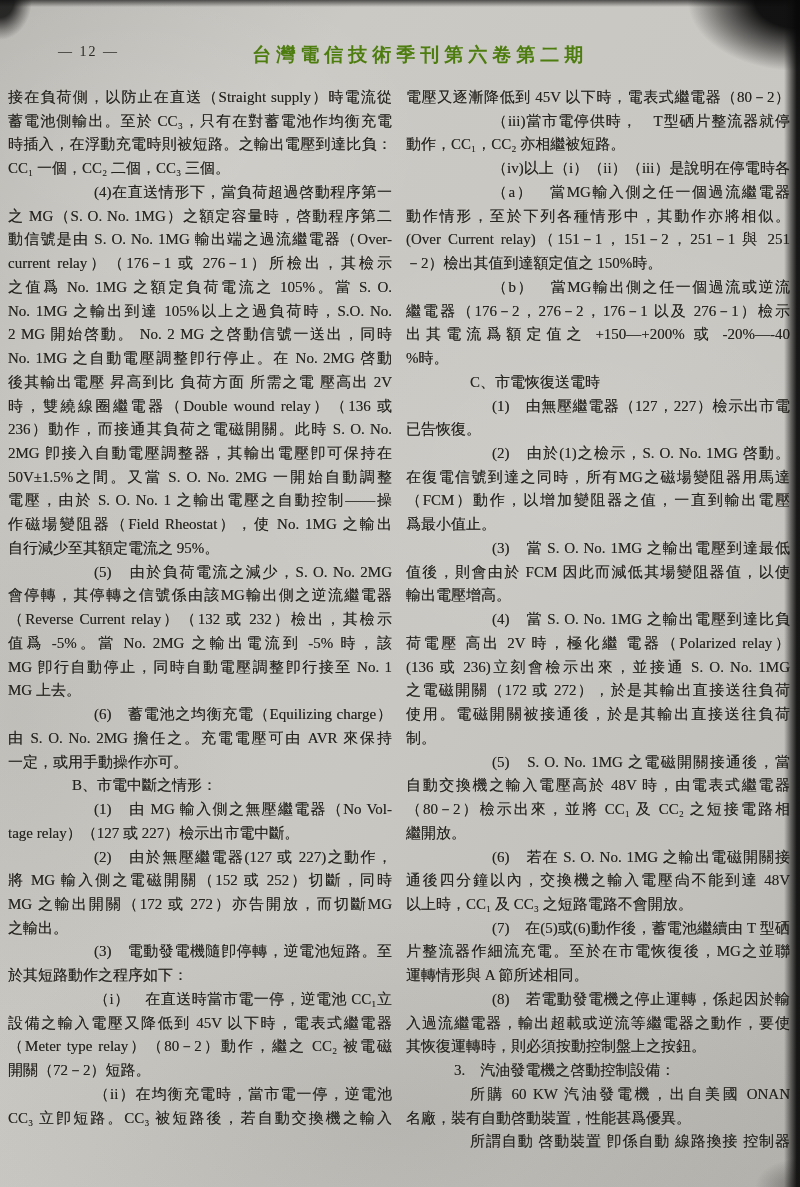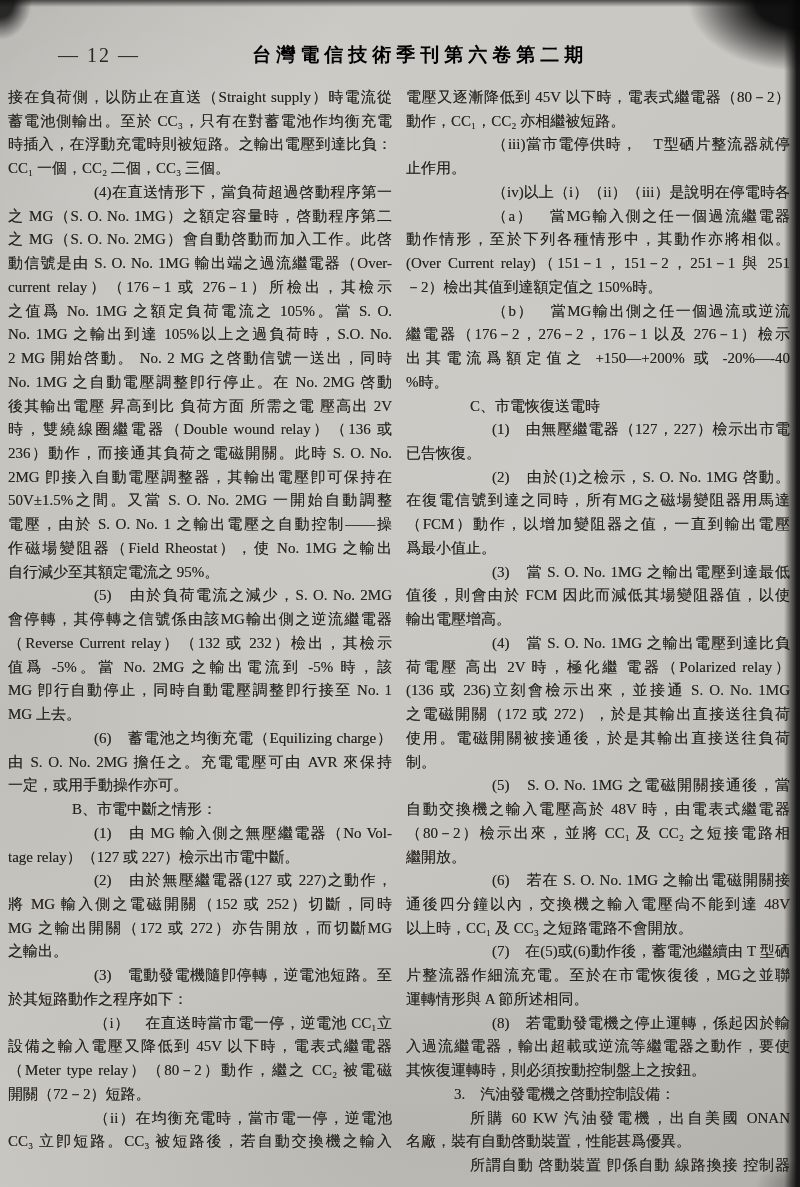--- a/index.html
+++ b/index.html
@@ -16,25 +16,25 @@
     content:"";position:absolute;inset:0;pointer-events:none;
     background:
       radial-gradient(ellipse 420px 260px at 18% 12%, rgba(255,255,255,.10), transparent 70%),
       radial-gradient(ellipse 500px 380px at 72% 40%, rgba(255,255,255,.08), transparent 70%),
       radial-gradient(ellipse 600px 300px at 50% 95%, rgba(70,68,64,.10), transparent 75%),
       radial-gradient(ellipse 300px 500px at 2% 60%, rgba(70,68,64,.08), transparent 75%);
   }
   .hdr{position:absolute;top:40px;left:0;width:100%;height:34px;}
   .pagenum{
     position:absolute;left:58px;top:4px;
-    font-size:20px;letter-spacing:2px;color:#2a2823;
+    font-size:14px;letter-spacing:2px;color:#2a2823;
   }
   .jtitle{
     position:absolute;left:50%;top:2px;transform:translateX(-44%);
-    font-size:19px;font-weight:bold;letter-spacing:5px;color:#000000;
+    font-size:19px;font-weight:bold;letter-spacing:5px;color:#4d7c0f;
     white-space:nowrap;
   }
   .cols{
     position:absolute;top:86px;left:8px;width:782px;height:1094px;
     display:flex;gap:14px;overflow:hidden;justify-content:flex-end;
   }
   .col{flex:1 1 0;overflow:hidden;}
   .line{
     margin:0;height:23.74px;line-height:23.74px;
     font-size:15px;color:#26241f;
@@ -81,21 +81,20 @@
   </div>
 
   <div class="cols">
     <div class="col">
         <p class="line full">接在負荷側，以防止在直送（Straight supply）時電流從</p>
         <p class="line full">蓄電池側輸出。至於 CC₃，只有在對蓄電池作均衡充電</p>
         <p class="line full">時插入，在浮動充電時則被短路。之輸出電壓到達比負：</p>
         <p class="line">CC₁ 一個，CC₂ 二個，CC₃ 三個。</p>
         <p class="line i5 full">(4)在直送情形下，當負荷超過啓動程序第一</p>
         <p class="line full">之 MG（S. O. No. 1MG）之額定容量時，啓動程序第二</p>
-        <p class="line full">之 MG（S. O. No. 2MG）會自動啓動而加入工作。此啓</p>
         <p class="line full">動信號是由 S. O. No. 1MG 輸出端之過流繼電器（Over-</p>
         <p class="line full">current relay）（176－1 或 276－1）所檢出，其檢示</p>
         <p class="line full">之值爲 No. 1MG 之額定負荷電流之 105%。當 S. O.</p>
         <p class="line full">No. 1MG 之輸出到達 105%以上之過負荷時，S.O. No.</p>
         <p class="line full">2 MG 開始啓動。 No. 2 MG 之啓動信號一送出，同時</p>
         <p class="line full">No. 1MG 之自動電壓調整卽行停止。在 No. 2MG 啓動</p>
         <p class="line full">後其輸出電壓 昇高到比 負荷方面 所需之電 壓高出 2V</p>
         <p class="line full">時，雙繞線圈繼電器（Double wound relay）（136 或</p>
         <p class="line full">236）動作，而接通其負荷之電磁開關。此時 S. O. No.</p>
         <p class="line full">2MG 卽接入自動電壓調整器，其輸出電壓卽可保持在</p>
@@ -123,23 +122,22 @@
         <p class="line">於其短路動作之程序如下：</p>
         <p class="line i5 full">（i）　在直送時當市電一停，逆電池 CC₁立</p>
         <p class="line full">設備之輸入電壓又降低到 45V 以下時，電表式繼電器</p>
         <p class="line full">（Meter type relay）（80－2）動作，繼之 CC₂ 被電磁</p>
         <p class="line">開關（72－2）短路。</p>
         <p class="line i5 full">（ii）在均衡充電時，當市電一停，逆電池</p>
         <p class="line full">CC₃ 立卽短路。CC₃ 被短路後，若自動交換機之輸入</p>
       </div>
     <div class="col">
         <p class="line full">電壓又逐漸降低到 45V 以下時，電表式繼電器（80－2）</p>
+        <p class="line i5 full">（iii)當市電停供時，　T型硒片整流器就停</p>
         <p class="line">動作，CC₁，CC₂ 亦相繼被短路。</p>
-        <p class="line i5 full">（iii)當市電停供時，　T型硒片整流器就停</p>
-        <p class="line">止作用。</p>
         <p class="line i5 full">（iv)以上（i）（ii）（iii）是說明在停電時各種</p>
         <p class="line i5 full">（a）　當MG輸入側之任一個過流繼電器</p>
         <p class="line full">動作情形，至於下列各種情形中，其動作亦將相似。</p>
         <p class="line full">(Over Current relay)（151－1，151－2，251－1 與 251</p>
         <p class="line">－2）檢出其值到達額定值之 150%時。</p>
         <p class="line i5 full">（b）　當MG輸出側之任一個過流或逆流</p>
         <p class="line full">繼電器（176－2，276－2，176－1 以及 276－1）檢示</p>
         <p class="line full">出其電流爲額定值之 +150—+200% 或 -20%—-40</p>
         <p class="line">%時。</p>
         <p class="line i4">C、市電恢復送電時</p>

